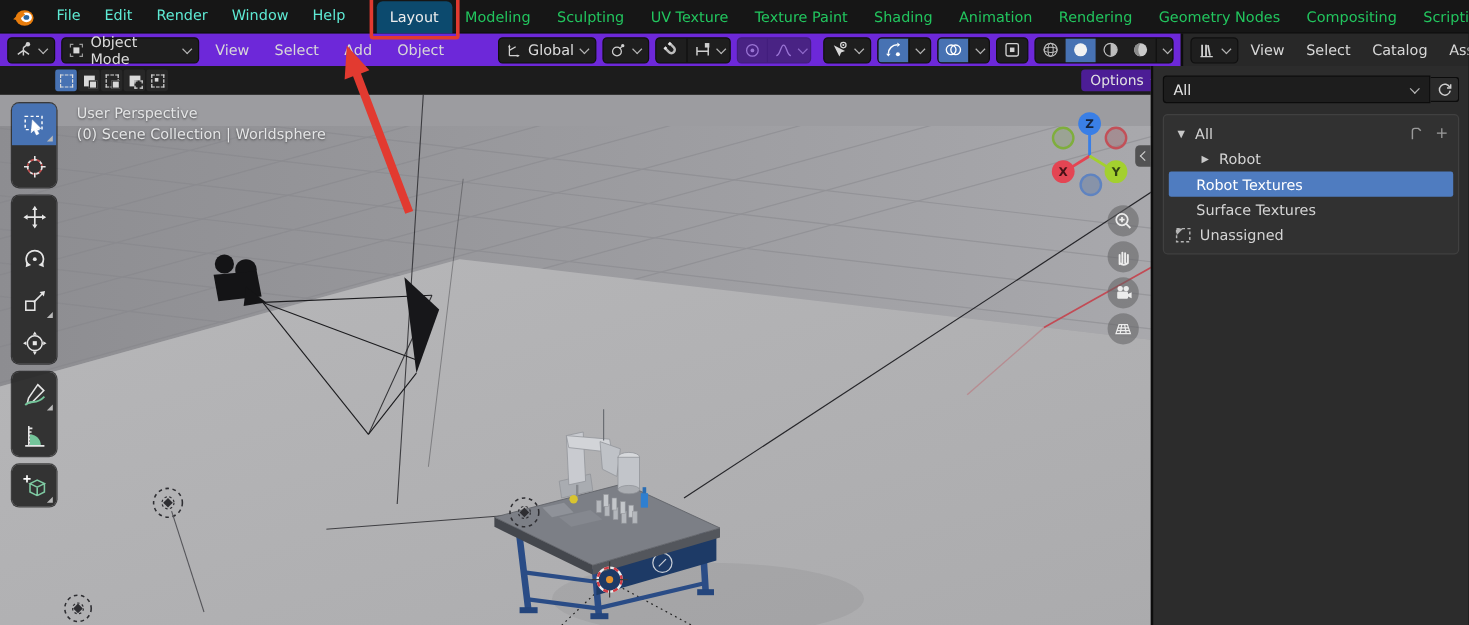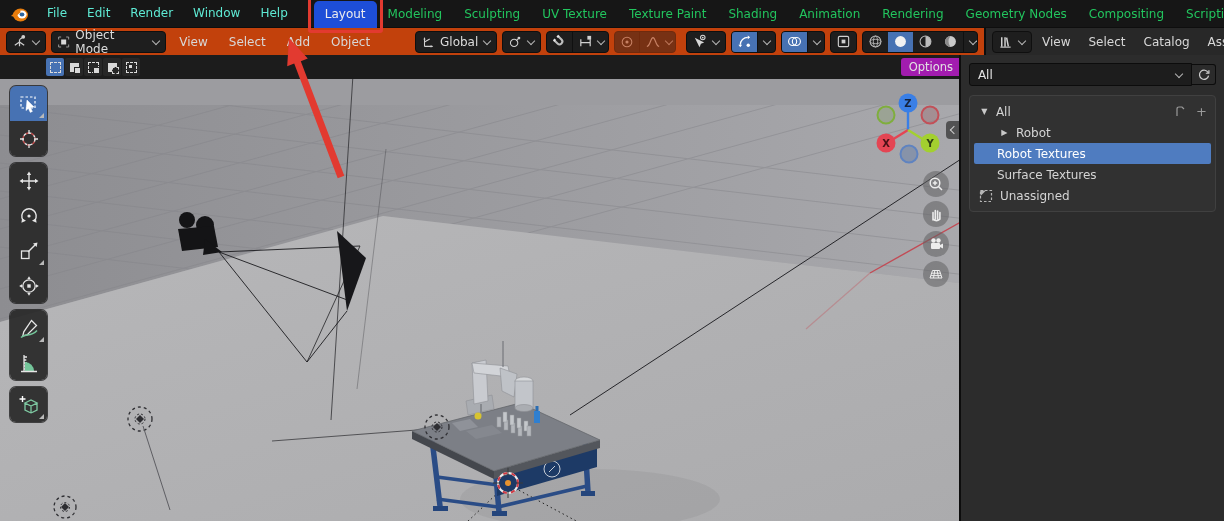--- a/index.html
+++ b/index.html
@@ -7,27 +7,27 @@
        font-family:"DejaVu Sans","Liberation Sans",sans-serif;
        font-size:12px;color:#d6d6d6;background:#1a1a1a;}
 
   
   .topbar{position:absolute;left:0;top:0;width:1224px;height:28px;background:#161616;
           display:flex;align-items:center;border-bottom:1px solid #0e0e0e;box-sizing:border-box;}
   .logo{width:20px;height:20px;margin:0 8px 0 9px;flex:0 0 auto;}
   .menu-item{padding:0 10px;line-height:27px;color:#5eead4;cursor:default;}
   .tabs{display:flex;align-items:flex-end;height:28px;margin-left:16px;}
   .tab{padding:0 11px;line-height:27px;color:#22c55e;position:relative;white-space:nowrap;}
-  .tab.active{background:#1d4ed8;color:#ededed;border-radius:5px 5px 0 0;margin-top:36px;}
+  .tab.active{background:#0c4a6e;color:#ededed;border-radius:5px 5px 0 0;margin-top:36px;}
   .hl-box{position:absolute;left:-6px;right:-6px;top:-4px;bottom:-5px;
           border:3px solid #e23a30;border-radius:3px;z-index:40;pointer-events:none;}
 
   
   .hdrrow{position:absolute;left:0;top:28px;width:1224px;height:27px;display:flex;}
-  .vp-header{width:1120px;height:27px;background:#c2410c;display:flex;align-items:center;
+  .vp-header{width:1120px;height:27px;background:#6d28d9;display:flex;align-items:center;
              padding:0 6px;box-sizing:border-box;gap:5px;justify-content:space-between;}
   .ab-header{width:240px;height:27px;background:#282828;display:flex;align-items:center;
              border-left:2px solid #0d0d0d;box-sizing:border-box;padding:0 6px;gap:2px;}
   .hbtn{height:20px;background:#1e1e1e;border:1px solid #0f0f0f;border-radius:4px;
         display:flex;align-items:center;padding:0 5px;gap:5px;color:#dcdcdc;}
   .hgroup{display:flex;align-items:center;height:20px;background:#1e1e1e;
           border:1px solid #0f0f0f;border-radius:4px;overflow:hidden;}
   .hseg{height:20px;display:flex;align-items:center;padding:0 5px;gap:4px;}
   .hseg.on{background:#4772b3;}
   .hseg.sep{border-left:1px solid #101010;}
@@ -44,21 +44,21 @@
   .toolstrip{position:absolute;left:0;top:0;width:984px;height:24px;background:#1c1c1c;
              display:flex;align-items:center;box-sizing:border-box;padding:0 9px 0 46px;z-index:5;}
   .selmode{width:18px;height:18px;background:#272727;border-radius:2px;margin-right:1px;
            display:flex;align-items:center;justify-content:center;}
   .selmode.on{background:#4772b3;}
   .sm-sq{width:9px;height:9px;border:1px dashed #dcdcdc;position:relative;}
   .sm-fill{width:9px;height:9px;background:#d9d9d9;position:relative;}
   .sm-mini{position:absolute;width:5px;height:5px;background:#d9d9d9;right:-2px;bottom:-2px;border:1px solid #272727;}
   .sm-mini2{position:absolute;width:5px;height:5px;border:1px dashed #d9d9d9;right:-2px;bottom:-2px;background:#272727;}
   .sm-dot{position:absolute;left:2px;top:2px;width:3px;height:3px;background:#d9d9d9;}
-  .options-btn{margin-left:auto;height:18px;background:#a21caf;border-radius:3px;display:flex;
+  .options-btn{margin-left:auto;height:18px;background:#4c1d95;border-radius:3px;display:flex;
                align-items:center;gap:6px;padding:0 8px;color:#e2e2e2;font-size:11.5px;}
   .scene{position:absolute;left:0;top:24px;width:984px;height:442px;}
   .vp-text{position:absolute;left:64px;top:30px;z-index:4;color:#e4e5e6;
            text-shadow:0 1px 2px rgba(0,0,0,.55);font-size:12px;line-height:18px;}
 
   
   .toolcol{position:absolute;left:10px;top:31px;z-index:6;width:37px;}
   .tgroup{background:rgba(41,41,41,.93);border-radius:6px;margin-bottom:7px;
           box-shadow:0 0 0 1px rgba(15,15,15,.7);overflow:hidden;}
   .tool{width:37px;height:35px;display:flex;align-items:center;justify-content:center;position:relative;}
@@ -459,20 +459,24 @@
           <g stroke="#3a3a3a" stroke-width="1">
             <line x1="508" y1="389" x2="508" y2="396"></line>
               <line x1="508" y1="412" x2="508" y2="419"></line>
             <line x1="493" y1="404" x2="500" y2="404"></line>
               <line x1="516" y1="404" x2="523" y2="404"></line>
           </g>
           <circle cx="508" cy="404" r="3" fill="#e5922e"></circle>
         </g>
       </svg>
 
+      <div class="vp-text">
+        <div>User Perspective</div>
+        <div>(0) Scene Collection | Worldsphere</div>
+      </div>
 
       <div class="toolcol">
         <div class="tgroup">
           <div class="tool on has-sub">
             <svg width="22" height="22" viewBox="0 0 22 22">
               <rect x="3" y="4" width="14" height="11" stroke="#fff" fill="none" stroke-width="1.2" stroke-dasharray="2.5,2"></rect>
               <path d="M9,7 L16,14 L12.4,14.4 L14.4,18.4 L12.3,19.4 L10.4,15.4 L8,17.6 Z" fill="#fff" stroke="#fff" stroke-width="0.5"></path>
             </svg>
           </div>
           <div class="tool">

